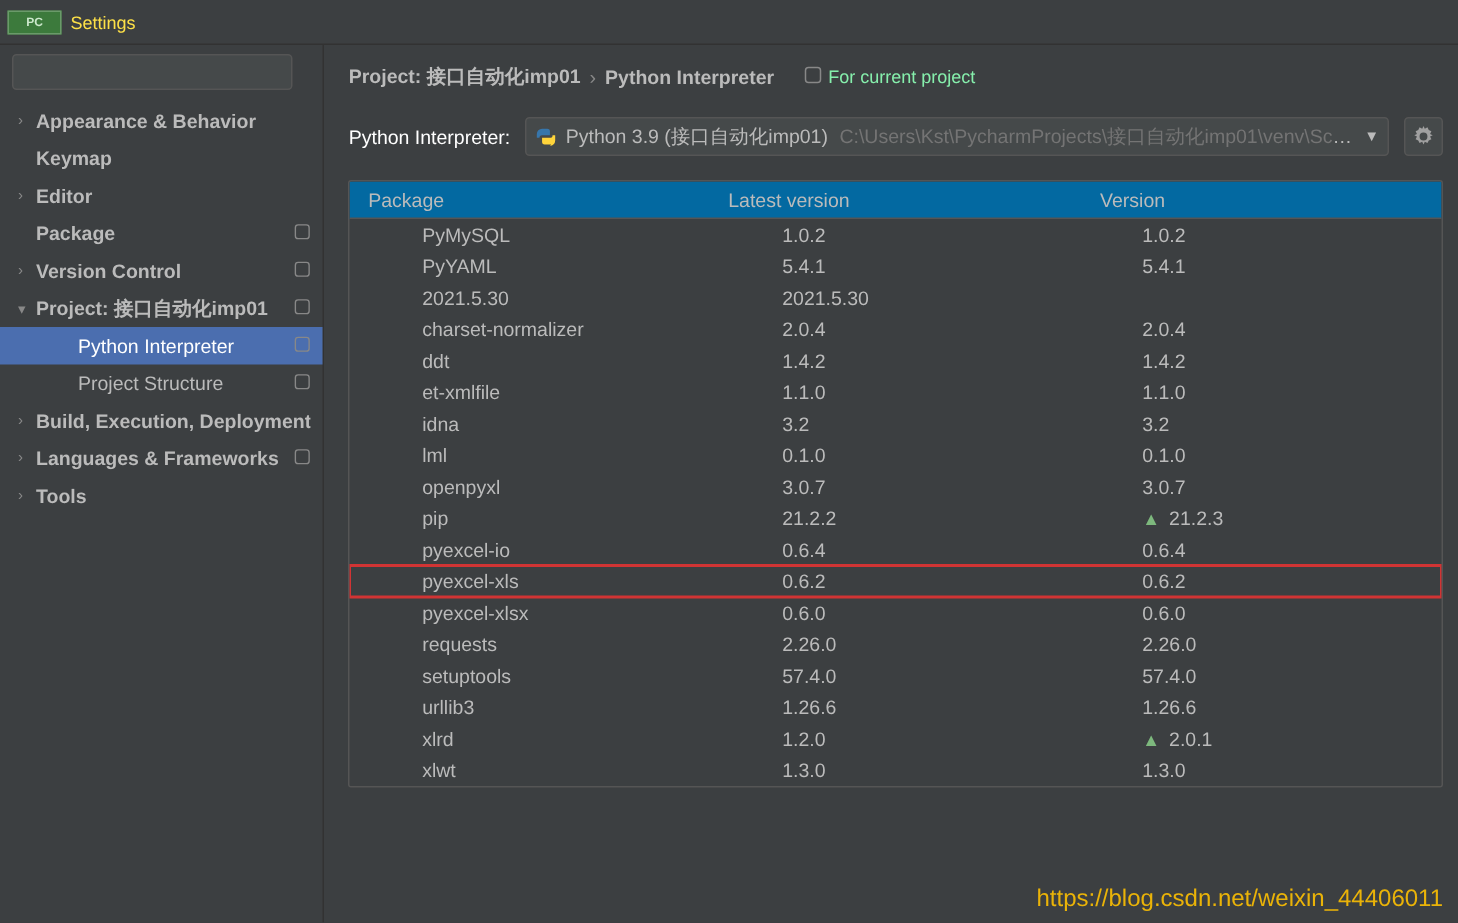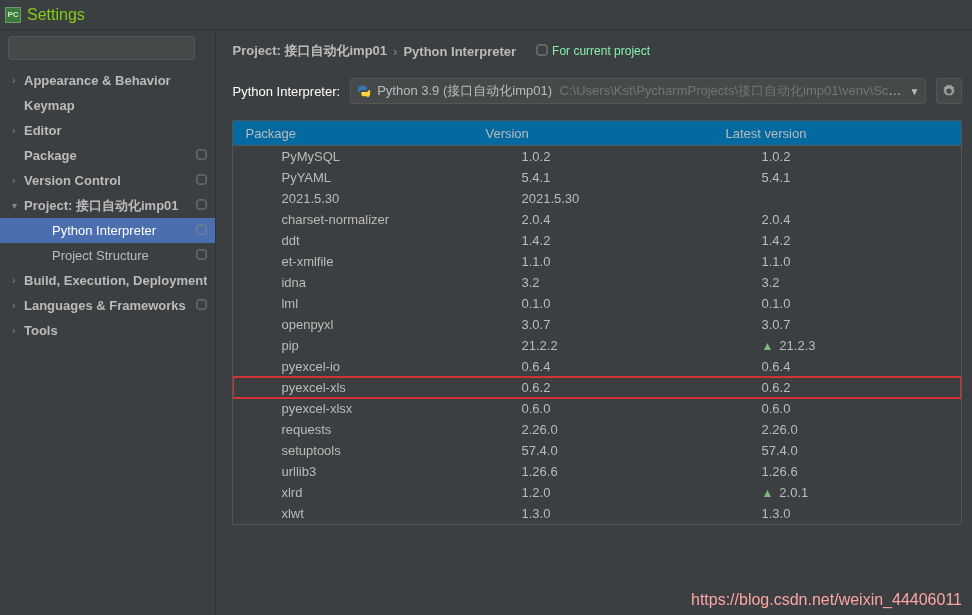--- a/index.html
+++ b/index.html
@@ -16,32 +16,32 @@
     .titlebar {
       height: 30px;
       background: #3c3f41;
       border-bottom: 1px solid #323232;
       display: flex;
       align-items: center;
       padding: 0 5px;
       gap: 6px;
     }
     .app-icon {
-      width: 16px;
+      width: 36px;
       height: 16px;
       background: #3c7a3c;
       border: 1px solid #6a9a6a;
       display: flex;
       align-items: center;
       justify-content: center;
       font-size: 8px;
       color: #cce8cc;
       font-weight: bold;
     }
-    .title-text { color: #84cc16; font-size: 16px; text-align: center; }
+    .title-text { color: #fde047; font-size: 12px; text-align: center; }
     .main { display: flex; height: calc(100% - 30px); }
     .sidebar {
       width: 230px;
       background: #3c3f41;
       border-right: 1px solid #323232;
       padding-top: 6px;
     }
     .search-wrap {
       padding: 0 8px 8px 8px;
       display: flex;
@@ -179,21 +179,21 @@
       outline-offset: -1px;
       z-index: 2;
       position: relative;
       justify-content: space-between;
     }
     .up-arrow { color: #7db87d; margin-right: 6px; font-size: 12px; }
     .watermark {
       position: absolute;
       bottom: 6px;
       right: 10px;
-      color: #fca5a5;
+      color: #eab308;
       font-size: 16px;
     }
   </style>
 </head>
 <body>
 
 <div class="titlebar">
   <span class="app-icon">PC</span>
   <span class="title-text">Settings</span>
 </div>
@@ -310,22 +310,22 @@
       <div class="gear-btn">
         <svg width="14" height="14" viewBox="0 0 16 16">
             <path d="M8 5a3 3 0 100 6 3 3 0 000-6zM8 0l1 2 2-1 1 2 2 1-1 2 2 1-2 1 1 2-2 1-1 2-2-1-1 2-1-2-2 1-1-2-2-1 1-2-2-1 2-1-1-2 2-1 1-2 2 1z" fill="#a0a0a0"></path>
           </svg>
       </div>
     </div>
 
     <div class="table-wrap">
       <div class="table-header">
         <div class="cell c1">Package</div>
+        <div class="cell c3">Latest version</div>
         <div class="cell c2">Version</div>
-        <div class="cell c3">Latest version</div>
       </div>
       <div id="table-body">
           <div class="table-row">
             <div class="cell c1">PyMySQL</div>
             <div class="cell c2">1.0.2</div>
             <div class="cell c3">
               <span>1.0.2</span>
             </div>
           </div>
           <div class="table-row">

